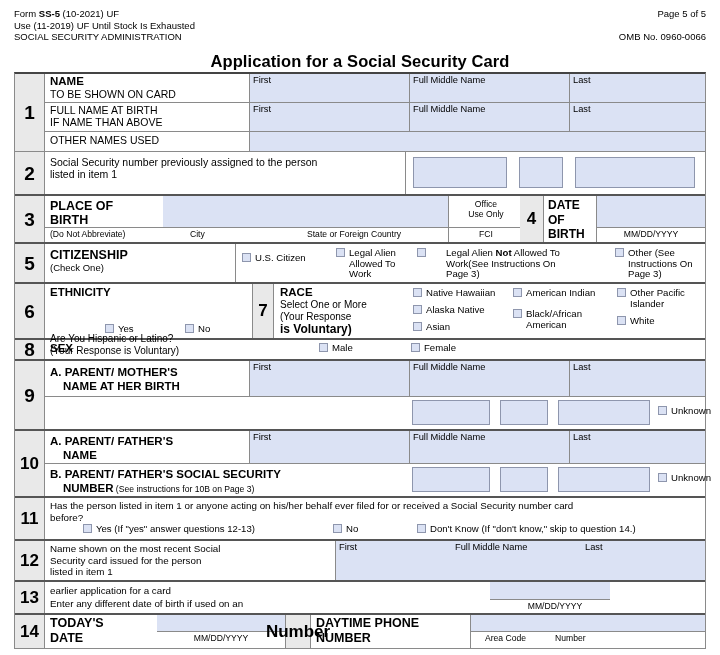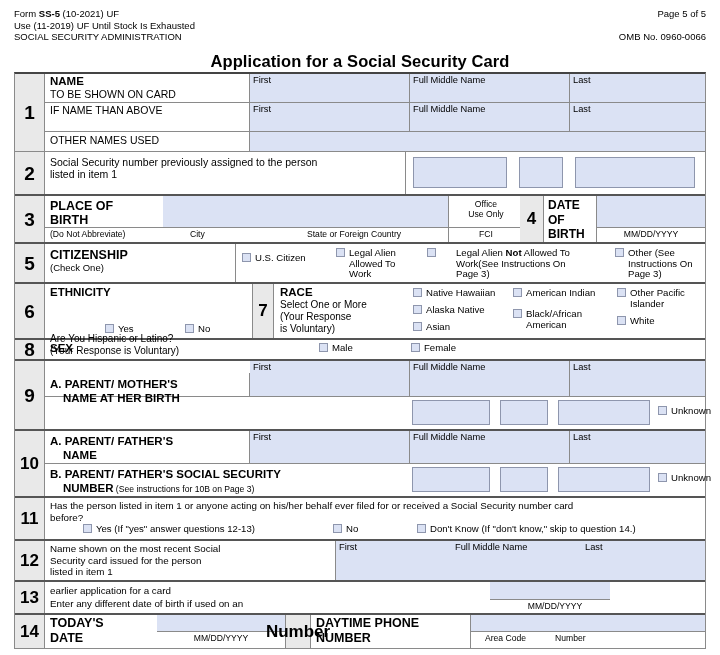--- a/index.html
+++ b/index.html
@@ -92,20 +92,21 @@
           <div class="nc fill vsep" style="width:160px;">
             <span class="ncap">Full Middle Name</span>
           </div>
           <div class="nc fill" style="flex:1;">
             <span class="ncap">Last</span>
           </div>
         </div>
 
         <div class="namerow hsep" style="height:28px;">
           <div class="nc vsep" style="width:205px;padding:1px 0 0 5px;">
+            <div class="lbl">FULL NAME AT BIRTH</div>
             <div class="lbl">IF NAME THAN ABOVE</div>
           </div>
           <div class="nc fill vsep" style="width:160px;">
             <span class="ncap">First</span>
           </div>
           <div class="nc fill vsep" style="width:160px;">
             <span class="ncap">Full Middle Name</span>
           </div>
           <div class="nc fill" style="flex:1;">
             <span class="ncap">Last</span>
@@ -187,21 +188,21 @@
           <span class="cbt">U.S. Citizen</span>
         </div>
 
         <div class="abs cbw" style="left:291px;top:4px;">
           <span class="cb"></span>
           <span class="cbt" style="white-space:pre-line;">Legal Alien
 Allowed To
 Work</span>
         </div>
 
-        <div class="abs cbw" style="left:382px;top:4px;gap:20px;">
+        <div class="abs cbw" style="left:372px;top:4px;gap:20px;">
           <span class="cb"></span>
           <span class="cbt"><span>Legal Alien </span><b>Not</b><span> Allowed To</span><br><span>Work(See Instructions On</span><br><span>Page 3)</span></span>
         </div>
 
         <div class="abs cbw" style="left:570px;top:4px;">
           <span class="cb"></span>
           <span class="cbt" style="white-space:pre-line;">Other (See
 Instructions On
 Page 3)</span>
         </div>
@@ -225,21 +226,21 @@
           <span class="cb"></span>
           <span class="cbt">No</span>
         </div>
 
         <div class="abs" style="left:207px;top:0;width:22px;height:54px;background:#e9e9e9;border-left:1px solid #8a8a8a;border-right:1px solid #8a8a8a;display:flex;align-items:center;justify-content:center;font-size:17px;font-weight:bold;box-sizing:border-box;">7</div>
 
         <div class="abs" style="left:235px;top:2px;">
           <div class="lblb" style="font-size:11.5px;line-height:13px;">RACE</div>
           <div class="lbl" style="font-size:10px;">Select One or More</div>
           <div class="lbl" style="font-size:10px;">(Your Response</div>
-          <div class="lbl" style="font-size:10px;">is Voluntary)</div>
+          <div class="lbl" style="font-size:12px;font-weight:bold;">is Voluntary)</div>
         </div>
 
         <div class="abs cbw" style="left:368px;top:4px;">
           <span class="cb"></span>
           <span class="cbt">Native Hawaiian</span>
         </div>
         <div class="abs cbw" style="left:368px;top:21px;">
           <span class="cb"></span>
           <span class="cbt">Alaska Native</span>
         </div>
@@ -283,21 +284,21 @@
           <span class="cbt">Female</span>
         </div>
       </div>
     </div>
 
     <div class="row thick">
       <div class="num">9</div>
       <div class="body">
 
         <div class="namerow hsep" style="height:35px;">
-          <div class="nc vsep" style="width:205px;padding:4px 0 0 5px;margin-top:12px;">
+          <div class="nc vsep" style="width:205px;padding:4px 0 0 5px;">
             <div class="lblb" style="font-size:11.5px;line-height:14px;">A. PARENT/ MOTHER'S</div>
             <div class="lblb" style="font-size:11.5px;line-height:14px;padding-left:13px;">NAME  AT HER BIRTH</div>
           </div>
           <div class="nc fill vsep" style="width:160px;">
             <span class="ncap">First</span>
           </div>
           <div class="nc fill vsep" style="width:160px;">
             <span class="ncap">Full Middle Name</span>
           </div>
           <div class="nc fill" style="flex:1;">

